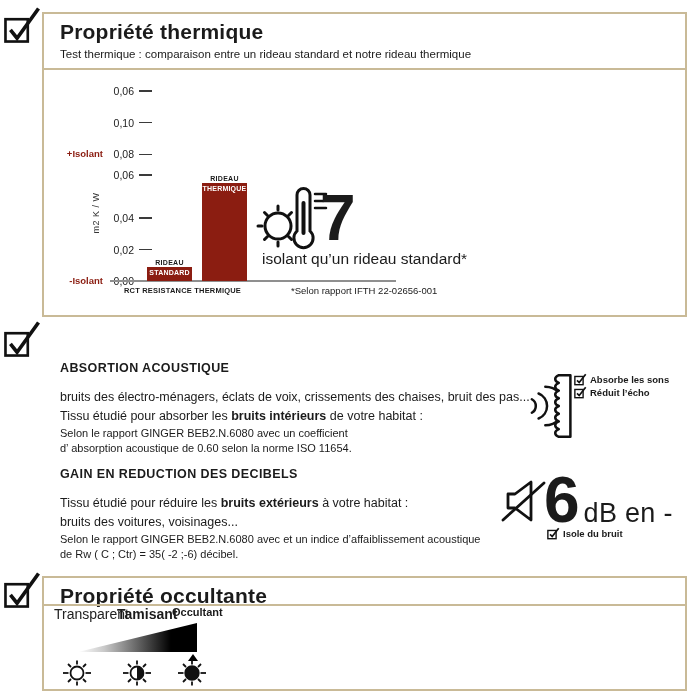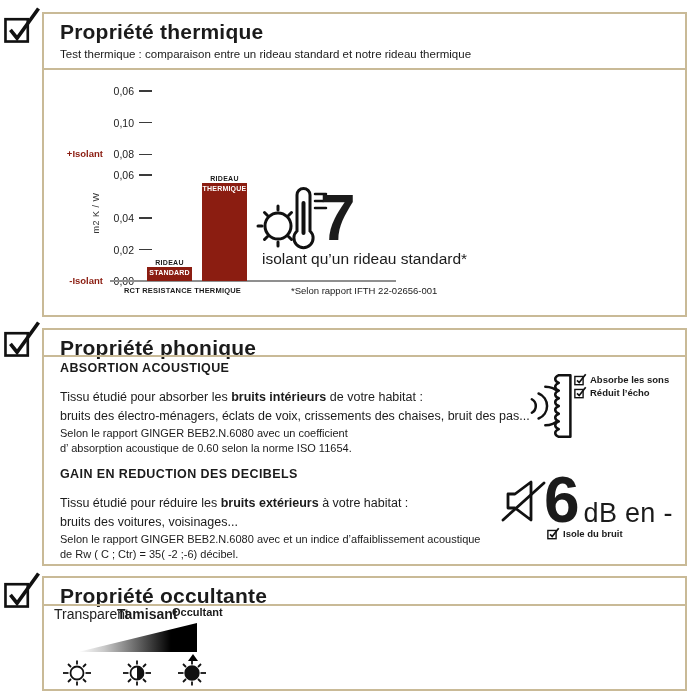--- a/index.html
+++ b/index.html
@@ -162,30 +162,26 @@
   <div class="stat" id="stat-thermal">
     <span class="stat-number">7</span>
   </div>
   <div class="stat-caption">isolant qu’un rideau standard*</div>
 
   <svg class="check-mark" style="left:3px;top:317px;" viewBox="0 0 46 46">
     <rect x="3" y="16" width="27" height="27" fill="#fff" stroke="#111" stroke-width="3.2"></rect>
     <polyline points="9,29 17,39 43,3" fill="none" stroke="#111" stroke-width="4.4"></polyline>
   </svg>
 
-  <div class="panel" id="panel-acoustic">
-    <div class="panel-title">Propriété phonique</div>
-    <div class="divider" style="top:25px;"></div>
-  </div>
 
   <div class="sec-heading" style="top:361px;">ABSORTION ACOUSTIQUE</div>
 
   <div class="para" style="top:388px;">
+    <div class="body-line">bruits des électro-ménagers, éclats de voix, crissements des chaises, bruit des pas...</div>
     <div class="body-line"><span>Tissu étudié pour absorber les </span><b>bruits intérieurs</b><span> de votre habitat :</span></div>
-    <div class="body-line">bruits des électro-ménagers, éclats de voix, crissements des chaises, bruit des pas...</div>
     <div class="note-line">Selon le rapport GINGER BEB2.N.6080 avec un coefficient</div>
     <div class="note-line">d’ absorption acoustique de 0.60 selon la norme ISO 11654.</div>
   </div>
 
   <svg class="abs" style="left:527px;top:371px;" width="54" height="70" viewBox="0 0 56 72">
     <g fill="none" stroke="#111" stroke-width="2.6" stroke-linecap="round">
       <path d="M5,29 A8,8 0 0 1 5,43"></path>
       <path d="M12,23 A14,14 0 0 1 12,49"></path>
       <path d="M19,16 A19,19 0 0 1 19,56"></path>
     </g>

